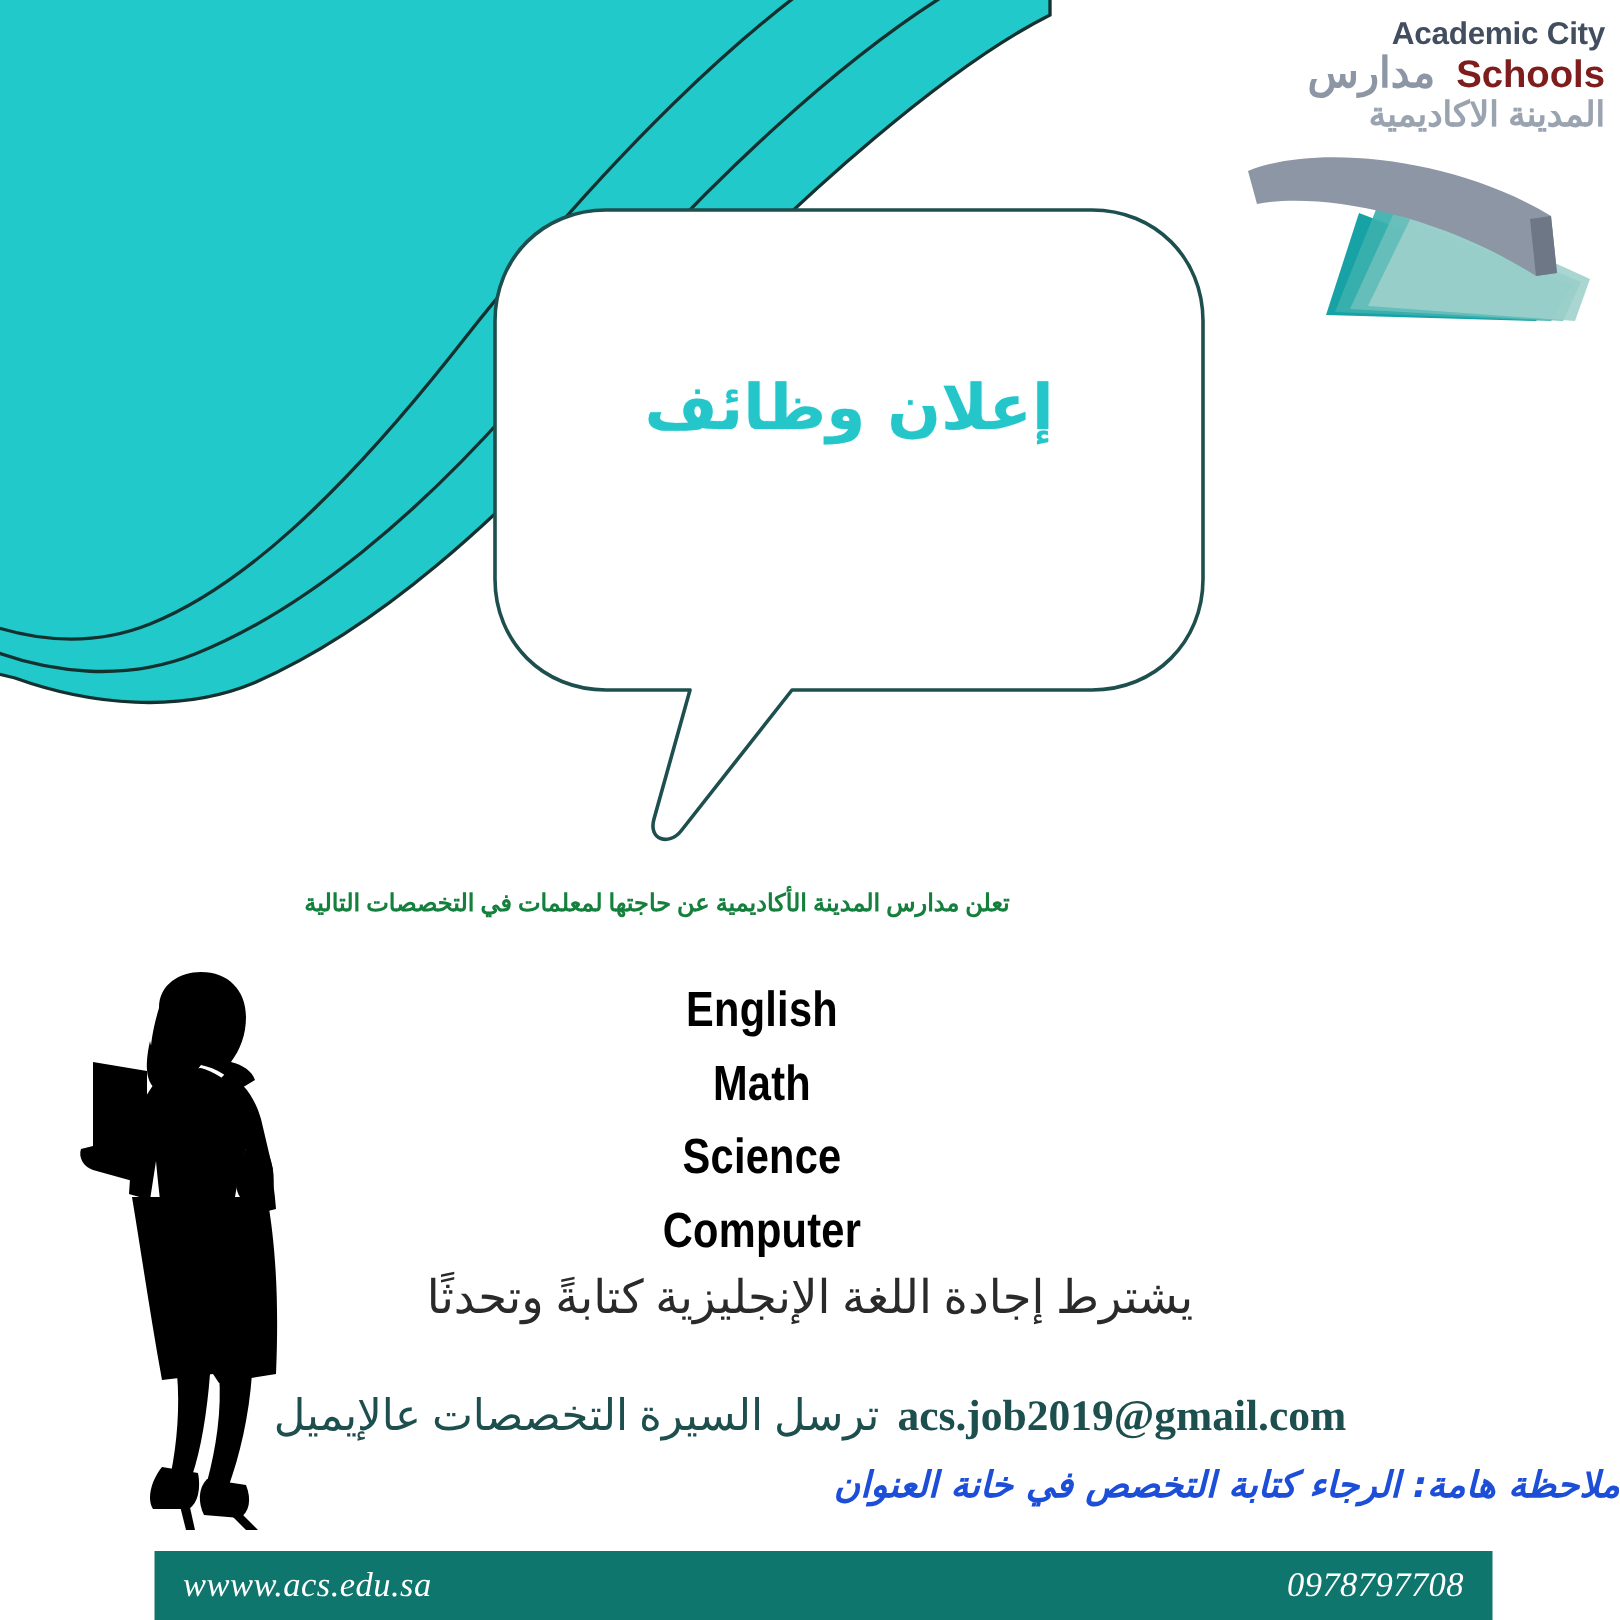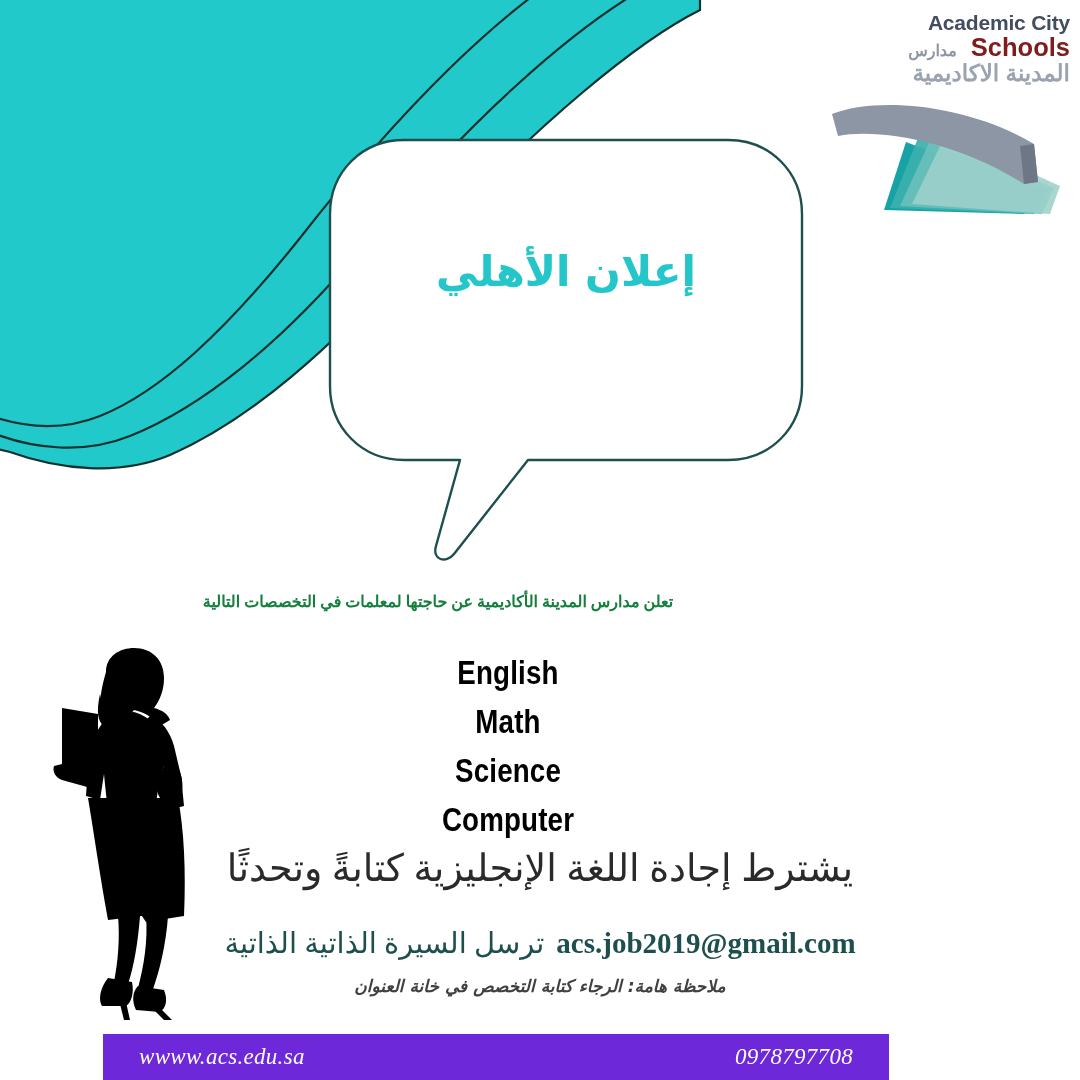--- a/index.html
+++ b/index.html
@@ -49,21 +49,21 @@
     font-size: 25.5px;
     font-weight: bold;
     line-height: 1.06;
     white-space: nowrap;
     display: flex;
     justify-content: flex-end;
     align-items: baseline;
     gap: 14px;
   }
   .logo-line2 .en { color: #7f1d1d; }
-  .logo-line2 .ar { color: #8d96a5; font-size: 16px; }
+  .logo-line2 .ar { color: #8d96a5; font-size: 28px; }
   .logo-line3 {
     font-size: 23px;
     font-weight: bold;
     color: #9aa3b0;
     line-height: 1.1;
     white-space: nowrap;
     direction: rtl;
   }
   .logo-mark {
     position: absolute;
@@ -128,21 +128,21 @@
     letter-spacing: 0.2px;
   }
 
   .requirement {
     position: absolute;
     left: 0; top: 846px;
     width: 1080px;
     text-align: center;
     direction: rtl;
     font-family: "Liberation Serif", serif;
-    font-size: 38px;
+    font-size: 31px;
     color: #2a2a2a;
   }
 
   .contact-line {
     position: absolute;
     left: 0; top: 926px;
     width: 1080px;
     text-align: center;
     color: #1d4f4e;
     font-family: "Liberation Serif", serif;
@@ -155,39 +155,38 @@
     font-family: "Liberation Serif", serif;
     font-size: 29px;
     margin-left: 12px;
     font-weight: bold;
   }
 
   .note-line {
     position: absolute;
     left: 0; top: 976px;
     width: 1080px;
-    text-align: center;
     direction: rtl;
     font-family: "DejaVu Sans", sans-serif;
     font-style: italic;
     font-weight: bold;
-    font-size: 17px;
-    color: #404040;
+    font-size: 24px;
+    color: #1d4ed8;
   }
 
   
   .footer {
     position: absolute;
     left: 103px; top: 1034px;
-    width: 786px; height: 46px;
-    background: #6d28d9;
+    width: 892px; height: 46px;
+    background: #0f766e;
     display: flex;
     align-items: center;
     justify-content: space-between;
-    padding: 0 36px;
+    padding: 0 19px;
     box-sizing: border-box;
   }
   .footer span {
     color: #ffffff;
     font-family: "Liberation Serif", serif;
     font-style: italic;
     font-size: 23px;
     letter-spacing: 0.3px;
   }
 </style>
@@ -232,21 +231,21 @@
   </div>
 
   <div class="bubble">
     <svg width="480" height="430" viewBox="0 0 480 430" xmlns="http://www.w3.org/2000/svg">
       <path d="M78,4 L402,4 C444,4 476,36 476,78 L476,250
                C476,292 444,324 402,324 L202,324 L128,418
                C120,428 106,424 110,410 L134,324 L78,324
                C36,324 4,292 4,250 L4,78 C4,36 36,4 78,4 Z" fill="#ffffff" stroke="#1d4f4e" stroke-width="2.4" stroke-linejoin="round"></path>
     </svg>
     <div class="bubble-text">
-      <div>إعلان الأهلي</div>
+      <div>إعلان وظائف</div>
     </div>
   </div>
 
   <div class="silhouette">
     <svg width="180" height="372" viewBox="0 0 180 372" xmlns="http://www.w3.org/2000/svg">
       <g fill="#000000">
 
         <path d="M64,24 C64,8 78,0 92,0 C110,0 122,12 122,30 C122,42 118,52 112,60
                  C120,62 126,66 128,72 L118,78 C112,70 102,64 92,62
                  C82,76 70,78 62,70 C56,62 58,44 64,24 Z"></path>
@@ -290,21 +289,21 @@
   <div class="subjects">
     <div class="subject">English</div>
     <div class="subject">Math</div>
     <div class="subject">Science</div>
     <div class="subject">Computer</div>
   </div>
 
   <div class="requirement">يشترط إجادة اللغة الإنجليزية كتابةً وتحدثًا</div>
 
   <div class="contact-line">
-    <span class="email">acs.job2019@gmail.com</span><span>ترسل السيرة الذاتية الذاتية</span>
+    <span class="email">acs.job2019@gmail.com</span><span>ترسل السيرة التخصصات عالإيميل</span>
   </div>
 
   <div class="note-line">ملاحظة هامة: الرجاء كتابة التخصص في خانة العنوان</div>
 
   <div class="footer">
     <span>wwww.acs.edu.sa</span>
     <span>0978797708</span>
   </div>
 
 </div>

